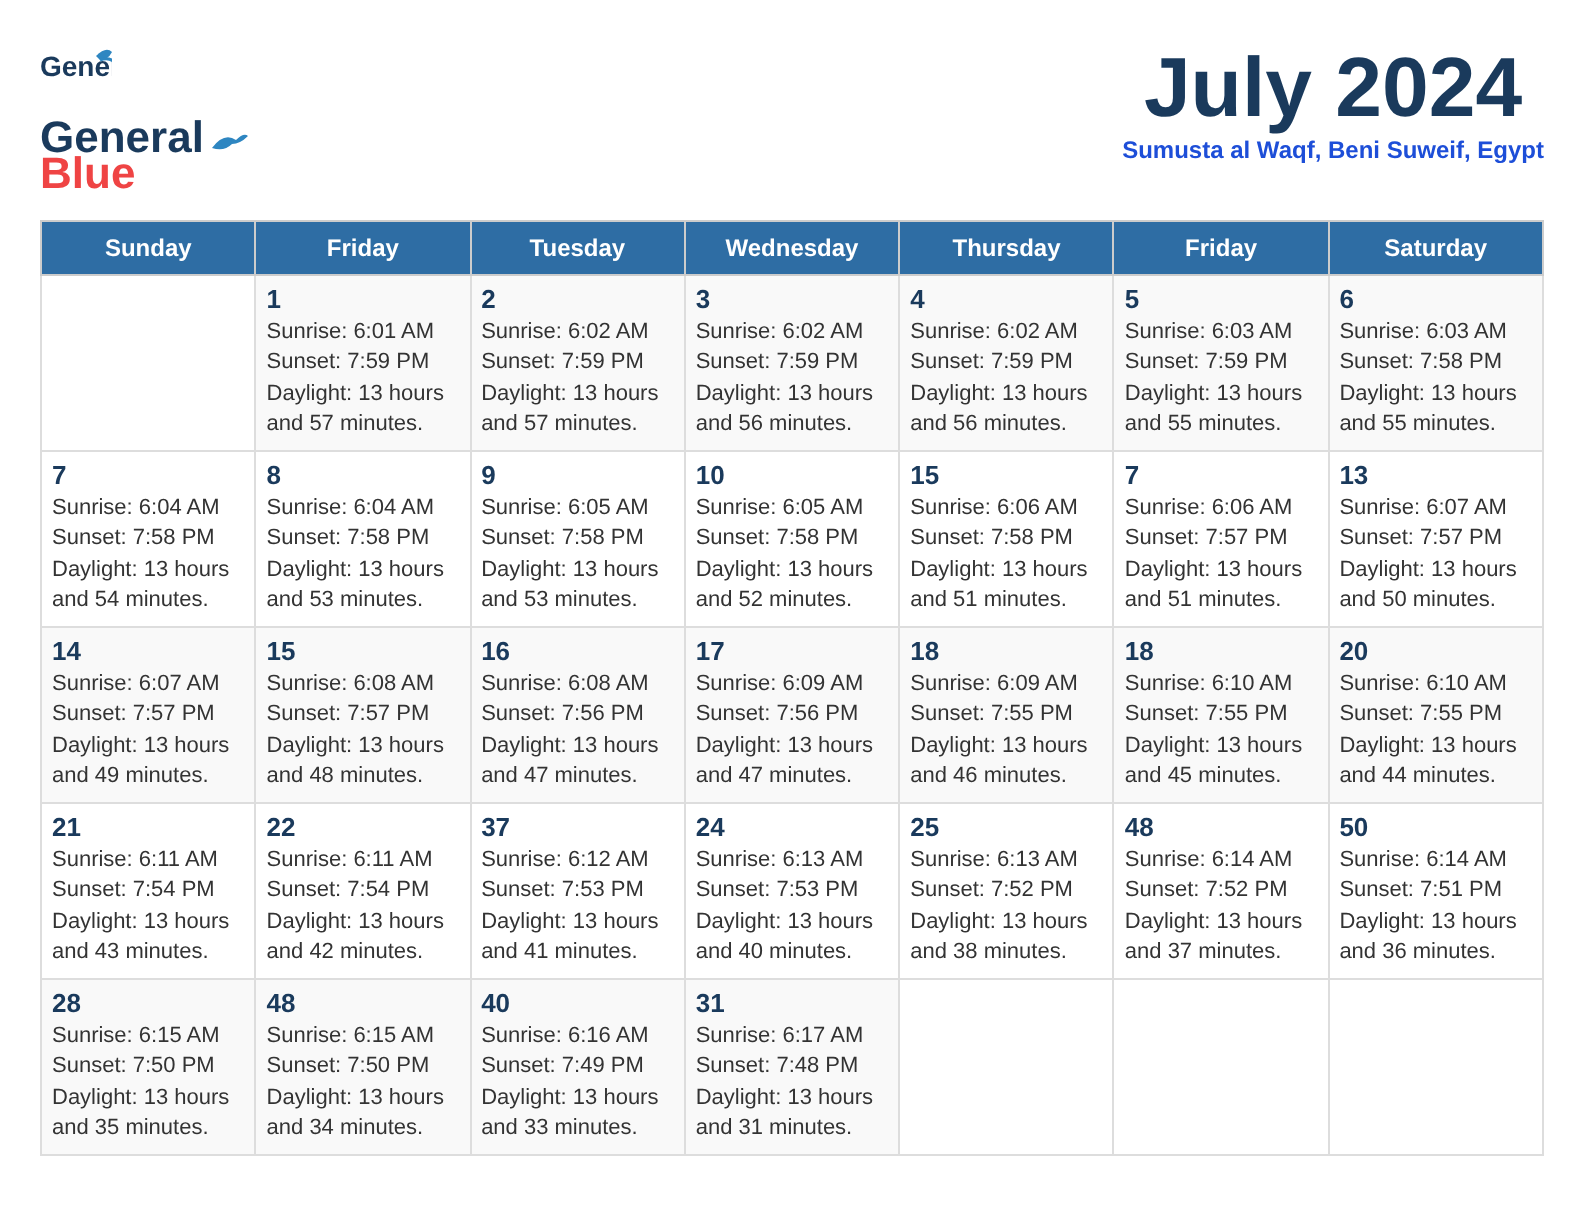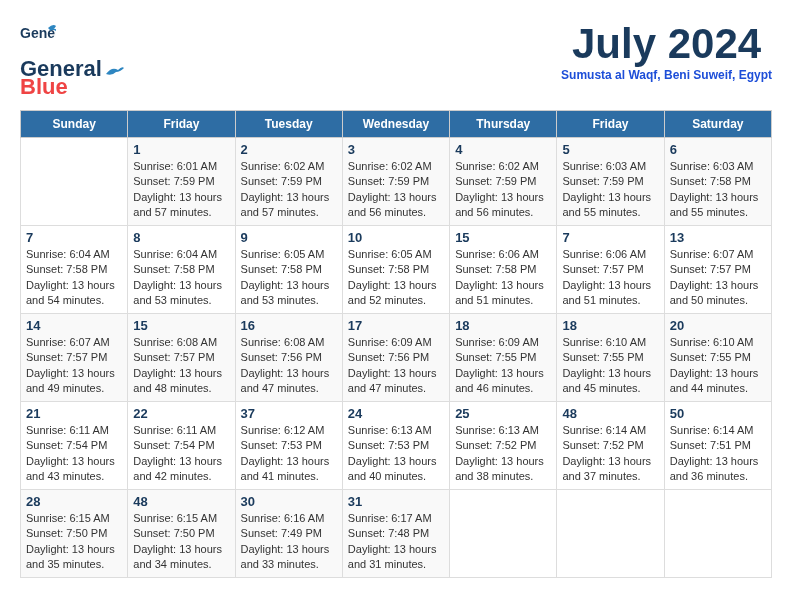--- a/index.html
+++ b/index.html
@@ -357,21 +357,21 @@
         </td>
         <td>
           <span class="day-number">48</span>
           <span class="day-info">
             Sunrise: 6:15 AM<br>
             Sunset: 7:50 PM<br>
             Daylight: 13 hours and 34 minutes.
           </span>
         </td>
         <td>
-          <span class="day-number">30</span>
+          <span class="day-number">40</span>
           <span class="day-info">
             Sunrise: 6:16 AM<br>
             Sunset: 7:49 PM<br>
             Daylight: 13 hours and 33 minutes.
           </span>
         </td>
         <td>
           <span class="day-number">31</span>
           <span class="day-info">
             Sunrise: 6:17 AM<br>

